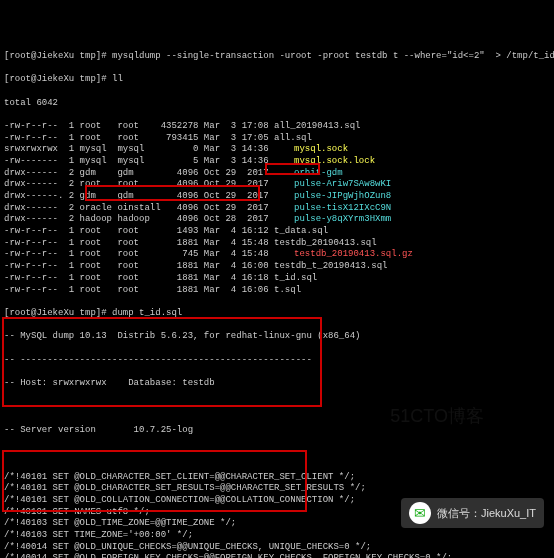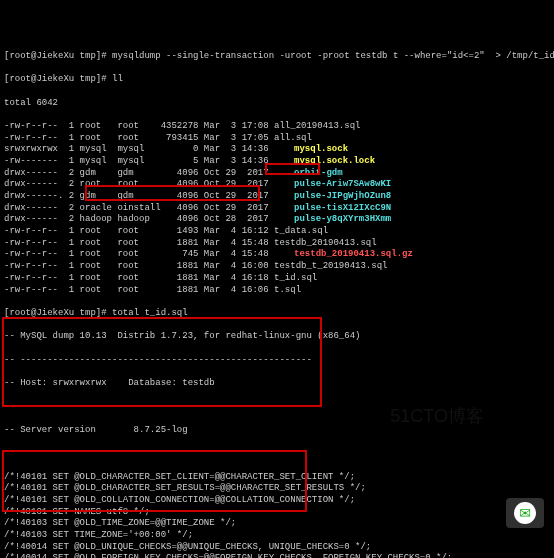--- a/index.html
+++ b/index.html
@@ -14,21 +14,21 @@
   overflow: hidden;
   padding: 4px;
   position: relative;
   white-space: pre;
 }
 .line { white-space: pre; }
 .cyan { color: #5dd; }
 .white { color: #ccc; }
 .yellow { color: #ff5; }
 .red { color: #f55; text-align: right; }
-.bold { font-weight: bold; padding-left: 20px; }
+.bold { font-weight: normal; padding-left: 20px; }
 .redbox { border: 2px solid #c00; position: absolute; }
 .watermark {
   position: absolute;
   bottom: 30px;
   right: 10px;
   display: flex;
   align-items: center;
   gap: 6px;
   color: #ddd;
   font-size: 11px;
@@ -58,26 +58,26 @@
 </style>
 </head>
 <body>
 
 
 
 <div class="line"><span class="white">[root@JiekeXu tmp]# </span><span class="white">mysqldump --single-transaction -uroot -proot testdb t --where="id&lt;=2"  &gt; /tmp/t_id.sql</span></div>
 <div class="line"><span class="white">[root@JiekeXu tmp]# </span><span class="white">ll</span></div>
 <div class="line white">total 6042</div>
 <div id="ls-block"><div class="line"><span class="white">-rw-r--r--  1 root   root    4352278 Mar  3 17:08 </span><span class="white">all_20190413.sql</span></div><div class="line"><span class="white">-rw-r--r--  1 root   root     793415 Mar  3 17:05 </span><span class="white">all.sql</span></div><div class="line"><span class="white">srwxrwxrwx  1 mysql  mysql         0 Mar  3 14:36 </span><span class="yellow bold">mysql.sock</span></div><div class="line"><span class="white">-rw-------  1 mysql  mysql         5 Mar  3 14:36 </span><span class="yellow bold">mysql.sock.lock</span></div><div class="line"><span class="white">drwx------  2 gdm    gdm        4096 Oct 29  2017 </span><span class="cyan bold">orbit-gdm</span></div><div class="line"><span class="white">drwx------  2 root   root       4096 Oct 29  2017 </span><span class="cyan bold">pulse-Ariw7SAw8wKI</span></div><div class="line"><span class="white">drwx------. 2 gdm    gdm        4096 Oct 29  2017 </span><span class="cyan bold">pulse-JIPgWjhOZun8</span></div><div class="line"><span class="white">drwx------  2 oracle oinstall   4096 Oct 29  2017 </span><span class="cyan bold">pulse-tisX12IXcC9N</span></div><div class="line"><span class="white">drwx------  2 hadoop hadoop     4096 Oct 28  2017 </span><span class="cyan bold">pulse-y8qXYrm3HXmm</span></div><div class="line"><span class="white">-rw-r--r--  1 root   root       1493 Mar  4 16:12 </span><span class="white">t_data.sql</span></div><div class="line"><span class="white">-rw-r--r--  1 root   root       1881 Mar  4 15:48 </span><span class="white">testdb_20190413.sql</span></div><div class="line"><span class="white">-rw-r--r--  1 root   root        745 Mar  4 15:48 </span><span class="red bold">testdb_20190413.sql.gz</span></div><div class="line"><span class="white">-rw-r--r--  1 root   root       1881 Mar  4 16:00 </span><span class="white">testdb_t_20190413.sql</span></div><div class="line"><span class="white">-rw-r--r--  1 root   root       1881 Mar  4 16:18 </span><span class="white">t_id.sql</span></div><div class="line"><span class="white">-rw-r--r--  1 root   root       1881 Mar  4 16:06 </span><span class="white">t.sql</span></div></div>
-<div class="line"><span class="white">[root@JiekeXu tmp]# </span><span class="white">total t_id.sql</span></div>
-<div class="line white">-- MySQL dump 10.13  Distrib 1.7.23, for redhat-linux-gnu (x86_64)</div>
+<div class="line"><span class="white">[root@JiekeXu tmp]# </span><span class="white">dump t_id.sql</span></div>
+<div class="line white">-- MySQL dump 10.13  Distrib 5.6.23, for redhat-linux-gnu (x86_64)</div>
 <div class="line white">-- ------------------------------------------------------</div>
 <div class="line white">-- Host: srwxrwxrwx    Database: testdb</div>
 <div class="line white">-- ------------------------------------------------------</div>
-<div class="line white">-- Server version       8.7.25-log</div>
+<div class="line white">-- Server version       10.7.25-log</div>
 <div class="line">&nbsp;</div>
 <div id="set-block"><div class="line white">/*!40101 SET @OLD_CHARACTER_SET_CLIENT=@@CHARACTER_SET_CLIENT */;</div><div class="line white">/*!40101 SET @OLD_CHARACTER_SET_RESULTS=@@CHARACTER_SET_RESULTS */;</div><div class="line white">/*!40101 SET @OLD_COLLATION_CONNECTION=@@COLLATION_CONNECTION */;</div><div class="line white">/*!40101 SET NAMES utf8 */;</div><div class="line white">/*!40103 SET @OLD_TIME_ZONE=@@TIME_ZONE */;</div><div class="line white">/*!40103 SET TIME_ZONE='+00:00' */;</div><div class="line white">/*!40014 SET @OLD_UNIQUE_CHECKS=@@UNIQUE_CHECKS, UNIQUE_CHECKS=0 */;</div><div class="line white">/*!40014 SET @OLD_FOREIGN_KEY_CHECKS=@@FOREIGN_KEY_CHECKS, FOREIGN_KEY_CHECKS=0 */;</div></div>
 
 
 
 
 
 
 
 
@@ -95,16 +95,17 @@
 
 <div class="redbox" style="left:85px; top:185px; width:175px; height:16px;"></div>
 <div class="redbox" style="left:265px; top:163px; width:55px; height:12px;"></div>
 <div class="redbox" style="left:2px; top:317px; width:320px; height:90px;"></div>
 <div class="redbox" style="left:2px; top:450px; width:305px; height:62px;"></div>
 
 <div class="faintmark" style="right:70px; top:405px;">51CTO博客</div>
 
 <div class="watermark">
   <span class="wx-icon">✉</span>
+  <span>微信号：JiekuXu_IT</span>
 </div>
 
 
 
 
 </body></html>

